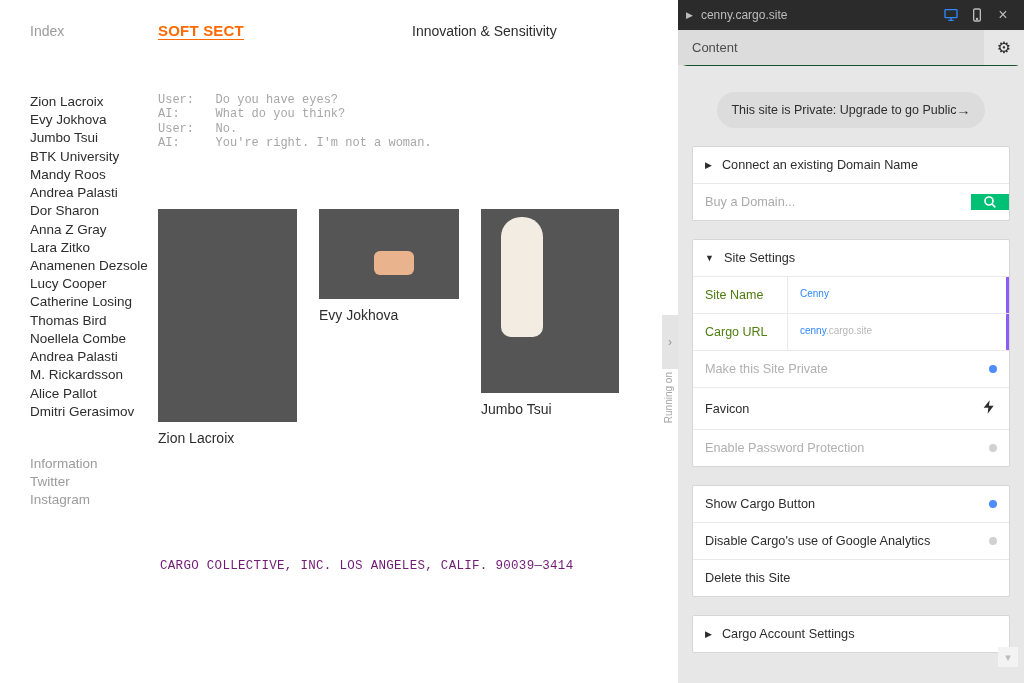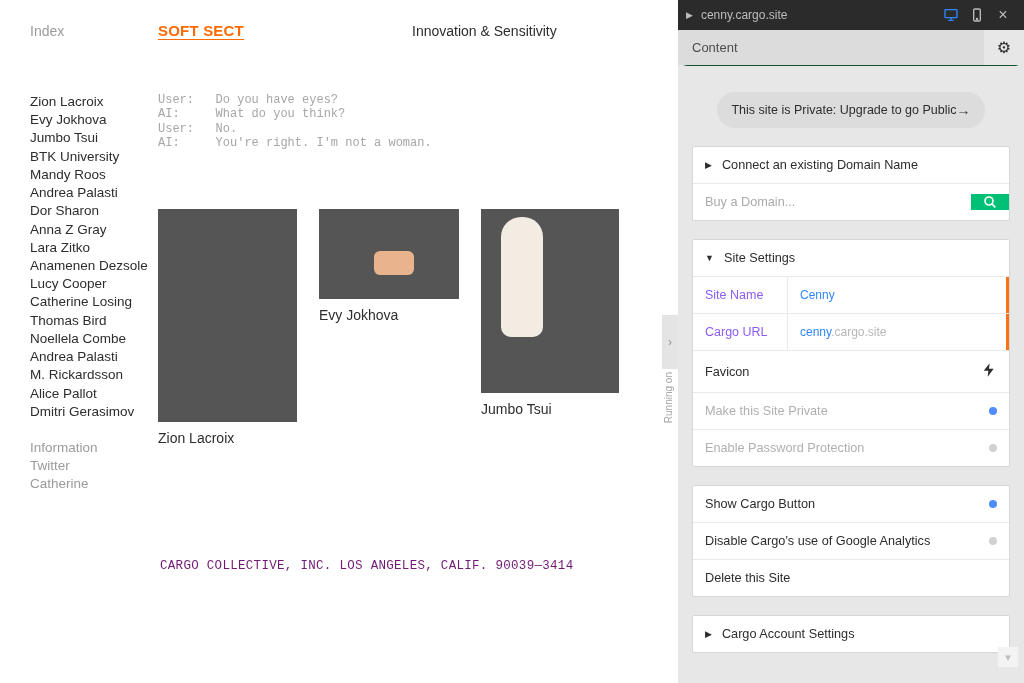--- a/index.html
+++ b/index.html
@@ -43,21 +43,21 @@
   }
 
   .site-body { display: flex; }
 
   .artist-col {
     flex: 0 0 128px;
     font-size: 13.5px;
     line-height: 1.35;
   }
   .artist-col .artist-name { margin-bottom: 0; cursor: pointer; }
-  .artist-col .secondary-nav { margin-top: 18px; color: #9b9b9b; }
+  .artist-col .secondary-nav { margin-top: 34px; color: #9b9b9b; }
   .artist-col .secondary-nav div { cursor: pointer; }
 
   .content-col {
     flex: 1;
     font-family: "Courier New", monospace;
   }
   .dialogue {
     font-size: 12px;
     color: #a6a6a6;
     line-height: 1.2;
@@ -239,31 +239,31 @@
     background: #00c075;
     display:flex; align-items:center; justify-content:center;
     color:#fff;
     cursor:pointer;
   }
 
   .kv-row { display:flex; align-items:stretch; padding:0; }
   .kv-row .key {
     flex: 0 0 95px;
     padding: 11px 12px;
-    color: #8b5cf6;
+    color: #4d7c0f;
     background: #fff;
     border-right: 1px solid #e9e9e9;
     font-size: 12.5px;
   }
   .kv-row .val {
     flex:1;
     padding: 11px 12px;
     color: #2f87ff;
-    font-size: 12px;
-    border-right: 3px solid #f97316;
+    font-size: 10px;
+    border-right: 3px solid #8b5cf6;
   }
   .kv-row .val .muted-suffix { color: #b7b7b7; text-align: center; }
 
   .row-flag {
     margin-left: auto;
   }
   .dot { width:8px; height:8px; border-radius:50%; display:inline-block; }
   .dot.blue { background:#4f8dff; }
   .dot.gray { background:#d1d1d1; }
 
@@ -305,21 +305,21 @@
       <div class="artist-name">Thomas Bird</div>
       <div class="artist-name">Noellela Combe</div>
       <div class="artist-name">Andrea Palasti</div>
       <div class="artist-name">M. Rickardsson</div>
       <div class="artist-name">Alice Pallot</div>
       <div class="artist-name">Dmitri Gerasimov</div>
 
       <div class="secondary-nav">
         <div>Information</div>
         <div>Twitter</div>
-        <div>Catherine</div>
+        <div>Instagram</div>
       </div>
     </div>
 
     <div class="content-col">
       <div class="dialogue">User:   Do you have eyes?
 AI:     What do you think?
 User:   No.
 AI:     You're right. I'm not a woman.</div>
 
       <div class="projects">
@@ -408,33 +408,33 @@
       <div class="section-row kv-row">
         <div class="key">Site Name</div>
         <div class="val">Cenny</div>
       </div>
       <div class="section-row kv-row">
         <div class="key">Cargo URL</div>
         <div class="val">
           <span>cenny</span><span class="muted-suffix">.cargo.site</span>
         </div>
       </div>
+      <div class="section-row muted">
+        <span>Make this Site Private</span>
+        <span class="row-flag"><span class="dot blue"></span></span>
+      </div>
       <div class="section-row">
         <span>Favicon</span>
         <span class="row-flag">
           <svg class="icon" viewBox="0 0 24 24" fill="currentColor">
               <path d="M13 2 L4 13 H11 L10 22 L19 10 H12 Z"></path>
             </svg>
         </span>
       </div>
       <div class="section-row muted">
-        <span>Make this Site Private</span>
-        <span class="row-flag"><span class="dot blue"></span></span>
-      </div>
-      <div class="section-row muted">
         <span>Enable Password Protection</span>
         <span class="row-flag"><span class="dot gray"></span></span>
       </div>
     </div>
 
     <div class="section">
       <div class="section-row">
         <span>Show Cargo Button</span>
         <span class="row-flag"><span class="dot blue"></span></span>
       </div>

